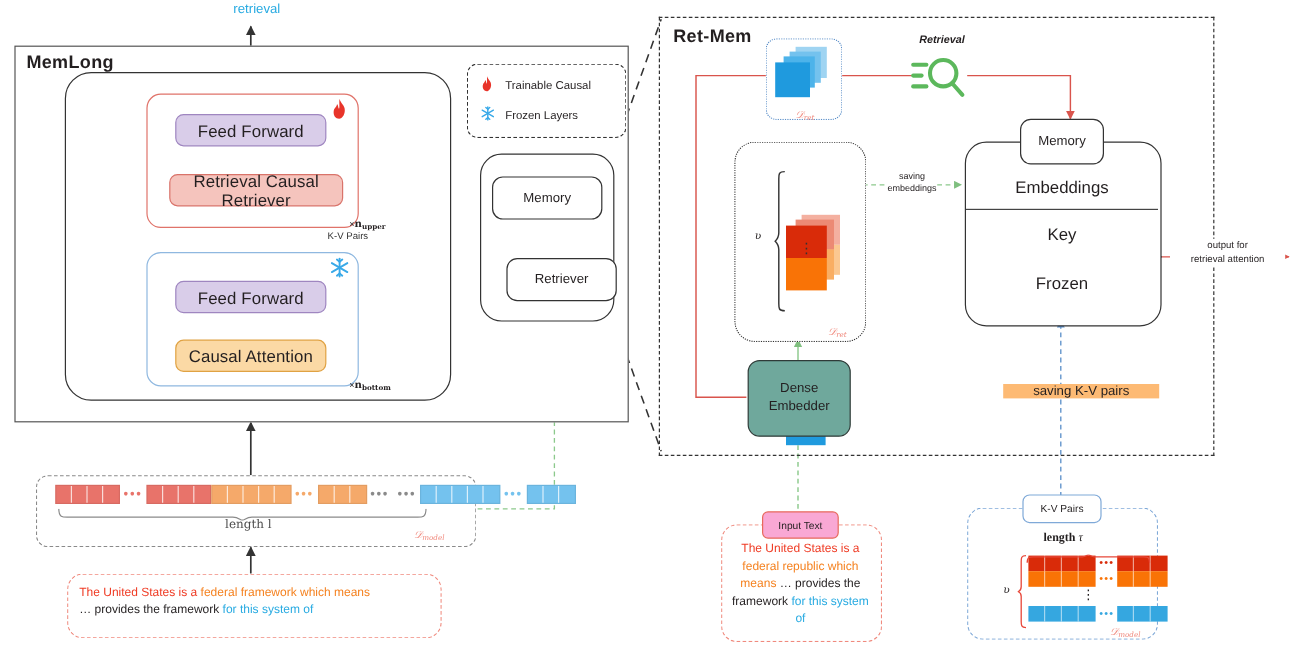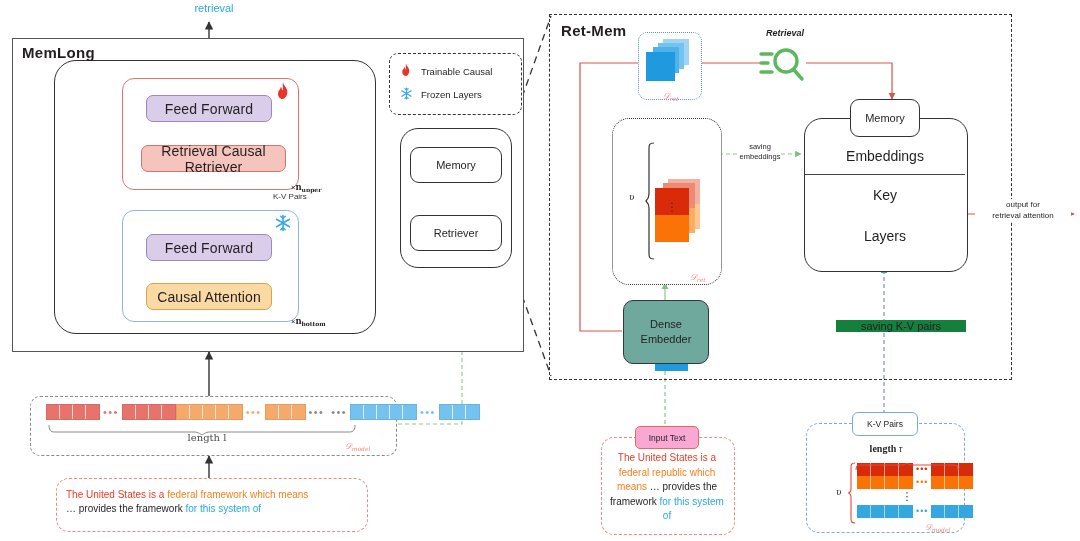--- a/index.html
+++ b/index.html
@@ -177,21 +177,21 @@
             <line x1="12" y1="18.5" x2="15" y2="21"></line>
         </g>
       </svg>
     </span>
     <span>Frozen Layers</span>
   </div>
 </div>
 
 <div class="abs memret-box" style="left:400px;top:128px;width:110px;height:138px;z-index:4;"></div>
 <div class="abs sub-box ctr" style="left:410px;top:147px;width:90px;height:34px;z-index:5;">Memory</div>
-<div class="abs sub-box ctr" style="left:410px;top:215px;width:90px;height:34px;z-index:5;">Retriever</div>
+<div class="abs sub-box ctr" style="left:422px;top:215px;width:90px;height:34px;z-index:5;">Retriever</div>
 
 <div class="abs dashed-grey" style="left:30px;top:396px;width:365px;height:58px;z-index:3;"></div>
 <div class="abs tokrow" style="left:46px;top:404px;z-index:5;">
     <span class="tokgrp" style="background: rgb(232, 115, 106);">
       <span class="tokcell"></span>
       <span class="tokcell"></span>
       <span class="tokcell"></span>
       <span class="tokcell"></span>
     </span>
     <span class="tokdots" style="color: rgb(232, 115, 106);">•••</span>
@@ -300,27 +300,27 @@
   <span class="dret">𝒟</span><span class="dret" style="font-size:6px;vertical-align:-2px;">ret</span>
 </div>
 
 <div class="abs" style="left:737px;top:142px;width:46px;text-align:center;font-size:7.5px;line-height:10px;white-space:pre-line;z-index:6;">saving
 embeddings</div>
 
 <div class="abs memret-box" style="left:804px;top:118px;width:162px;height:152px;z-index:3;"></div>
 <div class="abs" style="left:804px;top:138px;width:162px;height:35px;display:flex;align-items:center;justify-content:center;font-size:14px;z-index:4;">Embeddings</div>
 <div class="abs" style="left:805px;top:174px;width:160px;height:1.4px;background:#444;z-index:4;"></div>
 <div class="abs" style="left:804px;top:176px;width:162px;height:38px;display:flex;align-items:center;justify-content:center;font-size:14px;z-index:4;">Key</div>
-<div class="abs" style="left:804px;top:216px;width:162px;height:40px;display:flex;align-items:center;justify-content:center;font-size:14px;z-index:4;">Layers</div>
+<div class="abs" style="left:804px;top:216px;width:162px;height:40px;display:flex;align-items:center;justify-content:center;font-size:14px;z-index:4;">Frozen</div>
 <div class="abs sub-box ctr" style="left:850px;top:99px;width:68px;height:36px;z-index:5;">Memory</div>
 
 <div class="abs" style="left:975px;top:199px;width:96px;text-align:center;font-size:8px;line-height:11px;white-space:pre-line;background:#fff;z-index:6;">output for
 retrieval attention</div>
 
-<div class="abs" style="left:836px;top:320px;width:130px;text-align:center;font-size:11px;background:#15803d;z-index:6;">saving K-V pairs</div>
+<div class="abs" style="left:836px;top:320px;width:130px;text-align:center;font-size:11px;background:#fdba74;z-index:6;">saving K-V pairs</div>
 
 <div class="abs ctr" style="left:623px;top:300px;width:84px;height:62px;border-radius:10px;background:#6fa89c;border:1.4px solid #2f3b38;
             font-size:11px;line-height:15px;white-space:pre-line;z-index:5;">Dense
 Embedder</div>
 
 <div class="abs dashed-red" style="left:601px;top:437px;width:132px;height:96px;z-index:3;"></div>
 <div class="abs ctr" style="left:635px;top:426px;width:62px;height:21px;border:1.2px solid #e8695c;border-radius:5px;background:#f9a8d4;font-size:8.5px;z-index:6;">Input Text</div>
 <div class="abs" style="left:607px;top:451px;width:120px;text-align:center;font-size:10px;line-height:14.5px;z-index:5;"><span style="color: rgb(239, 59, 36);">The United States is a </span><span style="color: rgb(245, 130, 32);">federal republic which </span><span style="color: rgb(245, 130, 32);">means </span><span style="color: rgb(35, 31, 32);">… provides the </span><span style="color: rgb(35, 31, 32);">framework  </span><span style="color: rgb(41, 171, 226);">for this </span><span style="color: rgb(41, 171, 226);">system of </span></div>
 
 <div class="abs dashed-blue" style="left:806px;top:423px;width:157px;height:108px;z-index:3;"></div>

